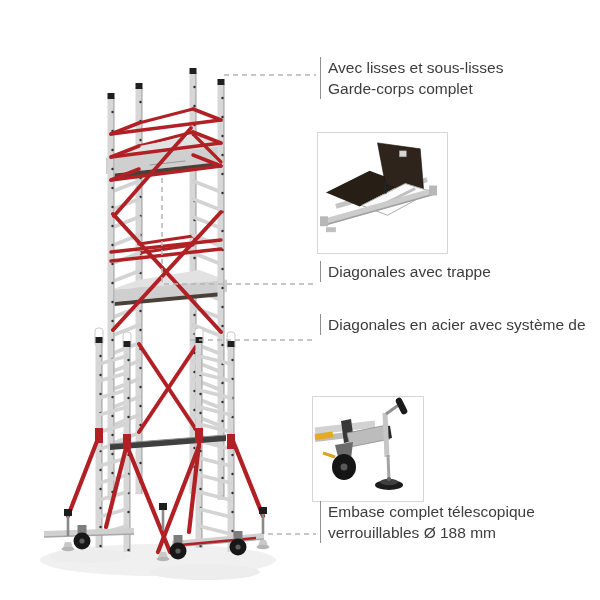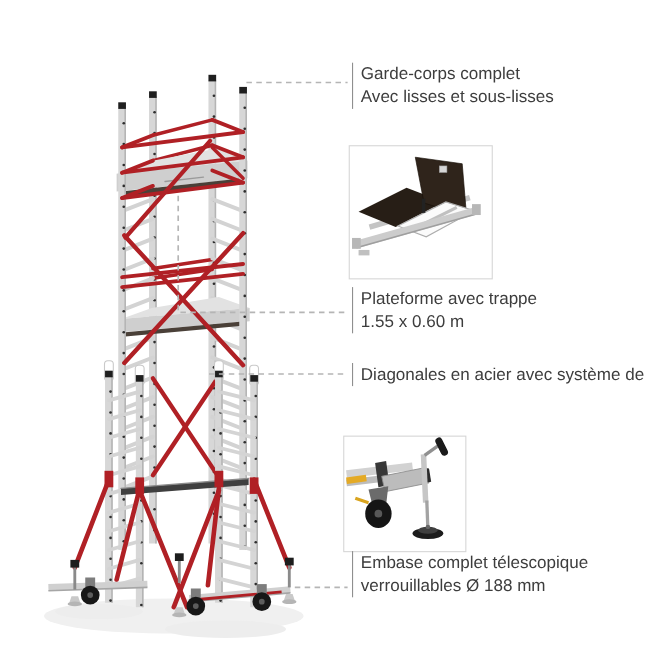--- a/index.html
+++ b/index.html
@@ -7,21 +7,21 @@
           font-family:"Liberation Sans",sans-serif;}
   #scene{position:absolute;left:0;top:0;}
   .inset{position:absolute;border:1px solid #d6d6d6;background:#fff;box-sizing:border-box;}
   .inset svg{display:block;width:100%;height:100%;}
   #inset-platform{left:317px;top:132px;width:131px;height:122px;}
   #inset-base{left:312px;top:396px;width:112px;height:106px;}
   .ann{position:absolute;color:#3d3d3d;font-size:15.5px;line-height:21px;
        border-left:1.5px solid #8f8f8f;padding-left:7px;white-space:nowrap;}
   #ann-0{left:320px;top:57px;}
   #ann-1{left:320px;top:261px;}
-  #ann-2{left:320px;top:314px;margin-top:16px;}
+  #ann-2{left:320px;top:314px;}
   #ann-3{left:320px;top:501px;}
 </style>
 </head>
 <body>
 
 <div class="canvas">
 
   <svg id="scene" width="600" height="600" viewBox="0 0 600 600">
       <ellipse cx="158" cy="560" rx="118" ry="16" fill="#f0f0f0"></ellipse>
       <ellipse cx="205" cy="572" rx="55" ry="8" fill="#ededed"></ellipse>
@@ -346,26 +346,25 @@
       <ellipse cx="76" cy="88" rx="14" ry="5" fill="#1c1c1c"></ellipse>
       <ellipse cx="76" cy="85" rx="9" ry="3.2" fill="#3f3f3f"></ellipse>
       <circle cx="76" cy="82" r="2" fill="#666"></circle>
       <polygon points="22,48 40,45 38,62 26,64" fill="#6b6b6b"></polygon>
       <ellipse cx="31" cy="70" rx="12" ry="13" fill="#151515"></ellipse>
       <circle cx="31" cy="70" r="3.5" fill="#585858"></circle>
     </svg>
   </div>
 
   <div class="ann" id="ann-0">
+    <div>Avec lisses et sous-lisses</div>
     <div>Garde-corps complet</div>
-    <div>Avec lisses et sous-lisses</div>
   </div>
   <div class="ann" id="ann-1">
-    <div>Plateforme avec trappe</div>
-    <div>1.55 x 0.60 m</div>
+    <div>Diagonales avec trappe</div>
   </div>
   <div class="ann" id="ann-2">
     <div>Diagonales en acier avec système de</div>
   </div>
   <div class="ann" id="ann-3">
     <div>Embase complet télescopique</div>
     <div>verrouillables Ø 188 mm</div>
   </div>
 </div>
 

